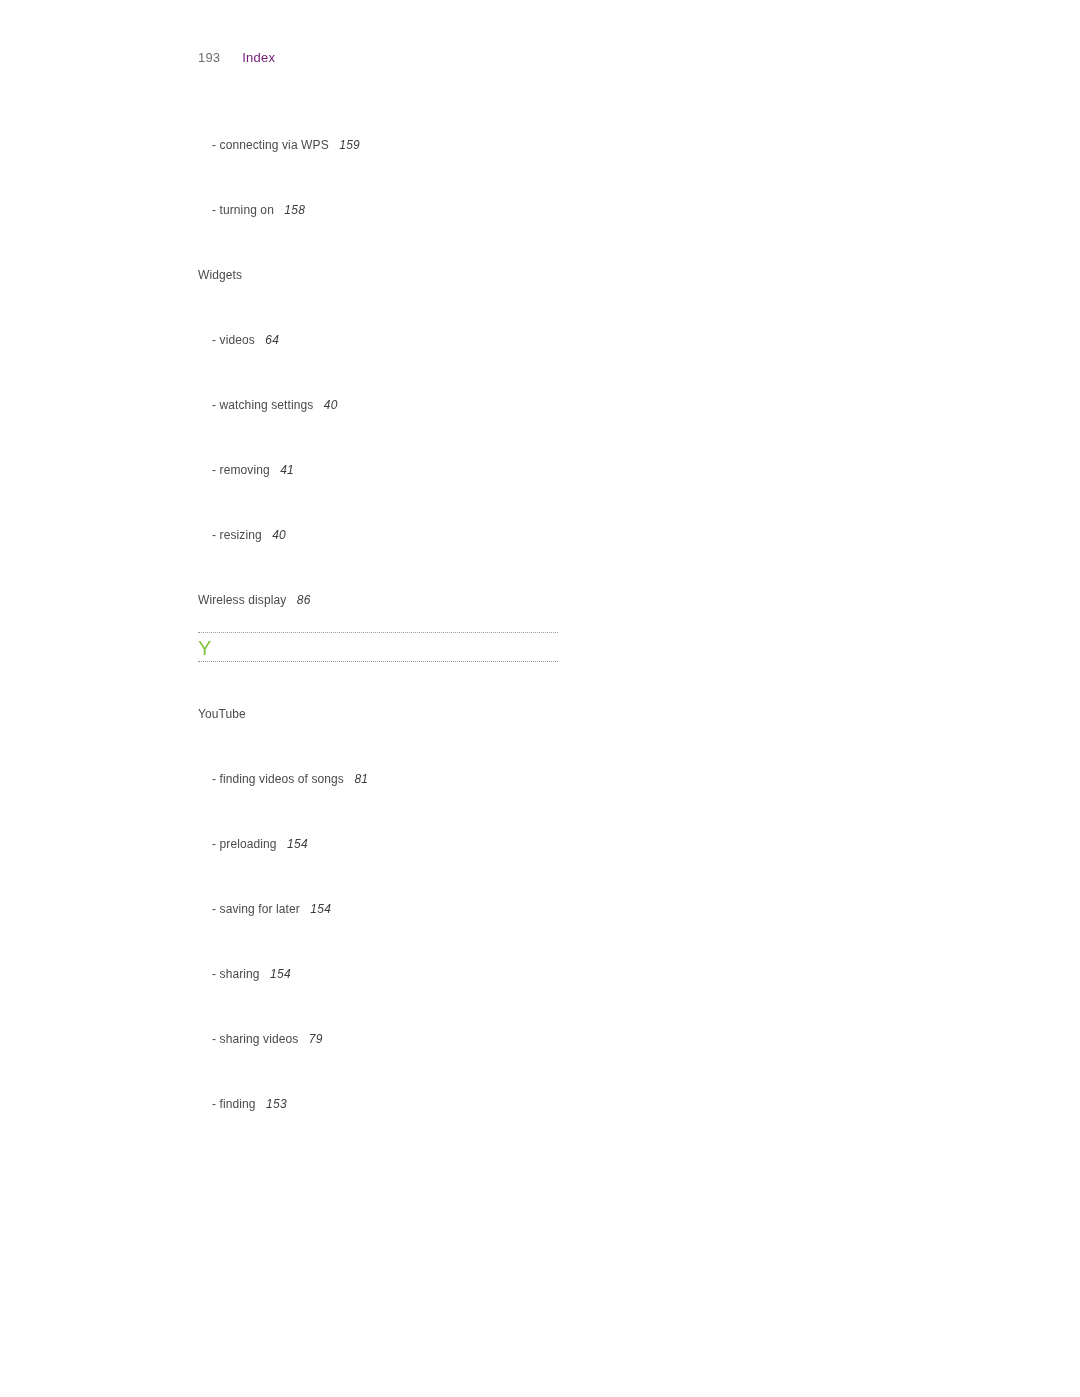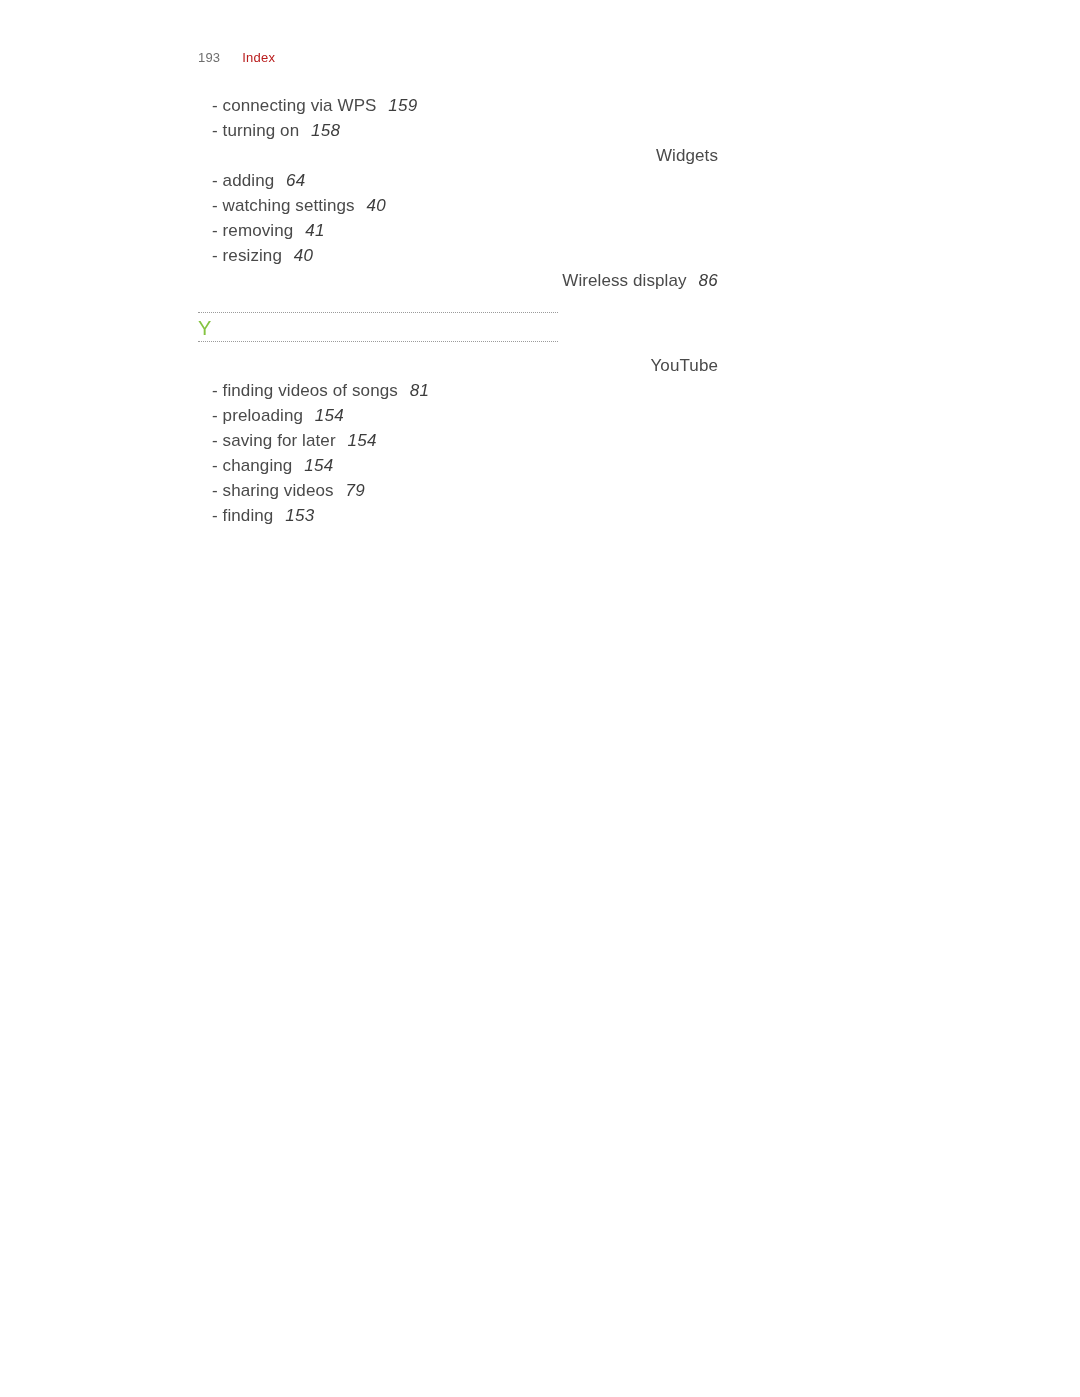--- a/index.html
+++ b/index.html
@@ -29,40 +29,40 @@
     top: 50px;
     left: 198px;
     display: flex;
     align-items: flex-start;
     gap: 22px;
     font-size: 13px;
     color: #6e6e6e;
     letter-spacing: 0.2px;
   }
   .page-header .folio { color: #6e6e6e; }
-  .page-header .section { color: #b91c1c; }
+  .page-header .section { color: #701a75; }
 
   
   .index-column {
     position: absolute;
     top: 93px;
     left: 198px;
     width: 520px;
   }
 
   .entry {
-    font-size: 17px;
+    font-size: 12px;
     line-height: 25px;
     color: #4a4a4a;
     white-space: nowrap;
     letter-spacing: 0.1px;
+    margin-top: 40px;
   }
   .entry.level-1 {
     padding-left: 0;
-    text-align: right;
   }
   .entry.level-2 {
     padding-left: 14px;
   }
   .entry .dash {
     color: #4a4a4a;
   }
   .entry .label {
     color: #4a4a4a;
   }
@@ -116,21 +116,21 @@
         <span class="folio">158</span>
       </div>
     </div>
 
     <div class="group">
       <div class="entry level-1">
         <span class="label">Widgets</span>
       </div>
       <div class="entry level-2">
         <span class="dash">-</span>
-        <span class="label">adding</span>
+        <span class="label">videos</span>
         <span class="folio">64</span>
       </div>
       <div class="entry level-2">
         <span class="dash">-</span>
         <span class="label">watching settings</span>
         <span class="folio">40</span>
       </div>
       <div class="entry level-2">
         <span class="dash">-</span>
         <span class="label">removing</span>
@@ -168,21 +168,21 @@
         <span class="label">preloading</span>
         <span class="folio">154</span>
       </div>
       <div class="entry level-2">
         <span class="dash">-</span>
         <span class="label">saving for later</span>
         <span class="folio">154</span>
       </div>
       <div class="entry level-2">
         <span class="dash">-</span>
-        <span class="label">changing</span>
+        <span class="label">sharing</span>
         <span class="folio">154</span>
       </div>
       <div class="entry level-2">
         <span class="dash">-</span>
         <span class="label">sharing videos</span>
         <span class="folio">79</span>
       </div>
       <div class="entry level-2">
         <span class="dash">-</span>
         <span class="label">finding</span>

